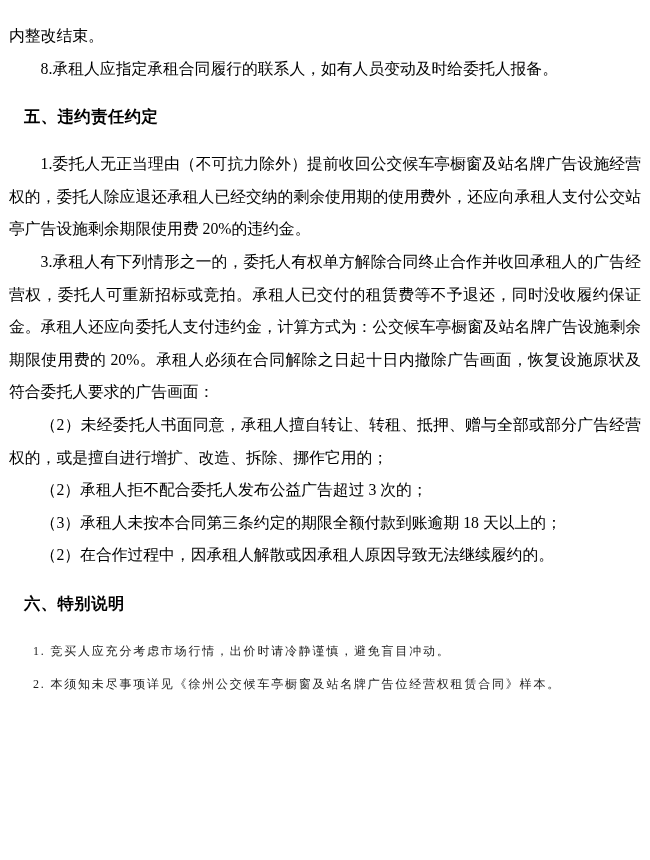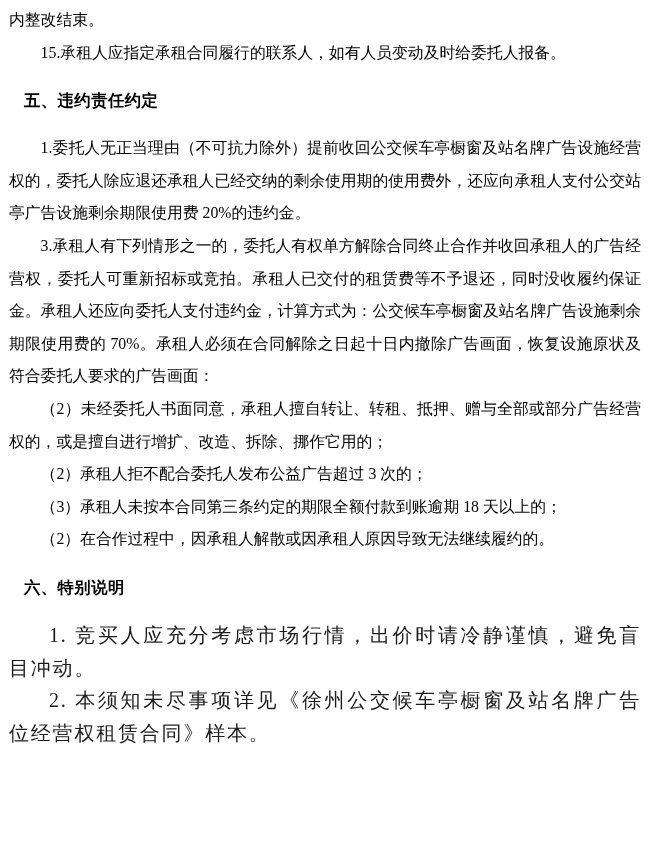--- a/index.html
+++ b/index.html
@@ -8,59 +8,59 @@
     width: 650px;
     height: 860px;
     background: #ffffff;
     color: #000000;
     font-family: "Liberation Serif", "DejaVu Serif", serif;
     overflow: hidden;
   }
   .page {
     width: 650px;
     height: 860px;
-    padding: 4px 9px 0 9px;
+    padding: 20px 9px 0 9px;
   }
   .para {
     font-size: 15.8px;
     line-height: 32.6px;
     text-align: justify;
     margin: 0;
     word-break: break-all;
   }
   .indent { text-indent: 2em; }
   .heading {
     font-family: "Liberation Sans", "DejaVu Sans", sans-serif;
     font-weight: bold;
     font-size: 16.3px;
     line-height: 33px;
     margin: 15px;
     letter-spacing: 0.5px;
   }
   .kaiti {
     letter-spacing: 1.8px;
     color: #1c1c1c;
-    font-size: 20px;
+    font-size: 12px;
   }
 </style>
 </head>
 <body>
 
 <div class="page">
 
   <p class="para">内整改结束。</p>
 
-  <p class="para indent">15.承租人应指定承租合同履行的联系人，如有人员变动及时给委托人报备。</p>
+  <p class="para indent">8.承租人应指定承租合同履行的联系人，如有人员变动及时给委托人报备。</p>
 
   <h2 class="heading">五、违约责任约定</h2>
 
   <p class="para indent">1.委托人无正当理由（不可抗力除外）提前收回公交候车亭橱窗及站名牌广告设施经营权的，委托人除应退还承租人已经交纳的剩余使用期的使用费外，还应向承租人支付公交站亭广告设施剩余期限使用费 20%的违约金。</p>
 
 
-  <p class="para indent">3.承租人有下列情形之一的，委托人有权单方解除合同终止合作并收回承租人的广告经营权，委托人可重新招标或竞拍。承租人已交付的租赁费等不予退还，同时没收履约保证金。承租人还应向委托人支付违约金，计算方式为：公交候车亭橱窗及站名牌广告设施剩余期限使用费的 70%。承租人必须在合同解除之日起十日内撤除广告画面，恢复设施原状及符合委托人要求的广告画面：</p>
+  <p class="para indent">3.承租人有下列情形之一的，委托人有权单方解除合同终止合作并收回承租人的广告经营权，委托人可重新招标或竞拍。承租人已交付的租赁费等不予退还，同时没收履约保证金。承租人还应向委托人支付违约金，计算方式为：公交候车亭橱窗及站名牌广告设施剩余期限使用费的 20%。承租人必须在合同解除之日起十日内撤除广告画面，恢复设施原状及符合委托人要求的广告画面：</p>
 
   <p class="para indent">（2）未经委托人书面同意，承租人擅自转让、转租、抵押、赠与全部或部分广告经营权的，或是擅自进行增扩、改造、拆除、挪作它用的；</p>
 
   <p class="para indent">（2）承租人拒不配合委托人发布公益广告超过 3 次的；</p>
 
   <p class="para indent">（3）承租人未按本合同第三条约定的期限全额付款到账逾期 18 天以上的；</p>
 
 
   <p class="para indent">（2）在合作过程中，因承租人解散或因承租人原因导致无法继续履约的。</p>
 

